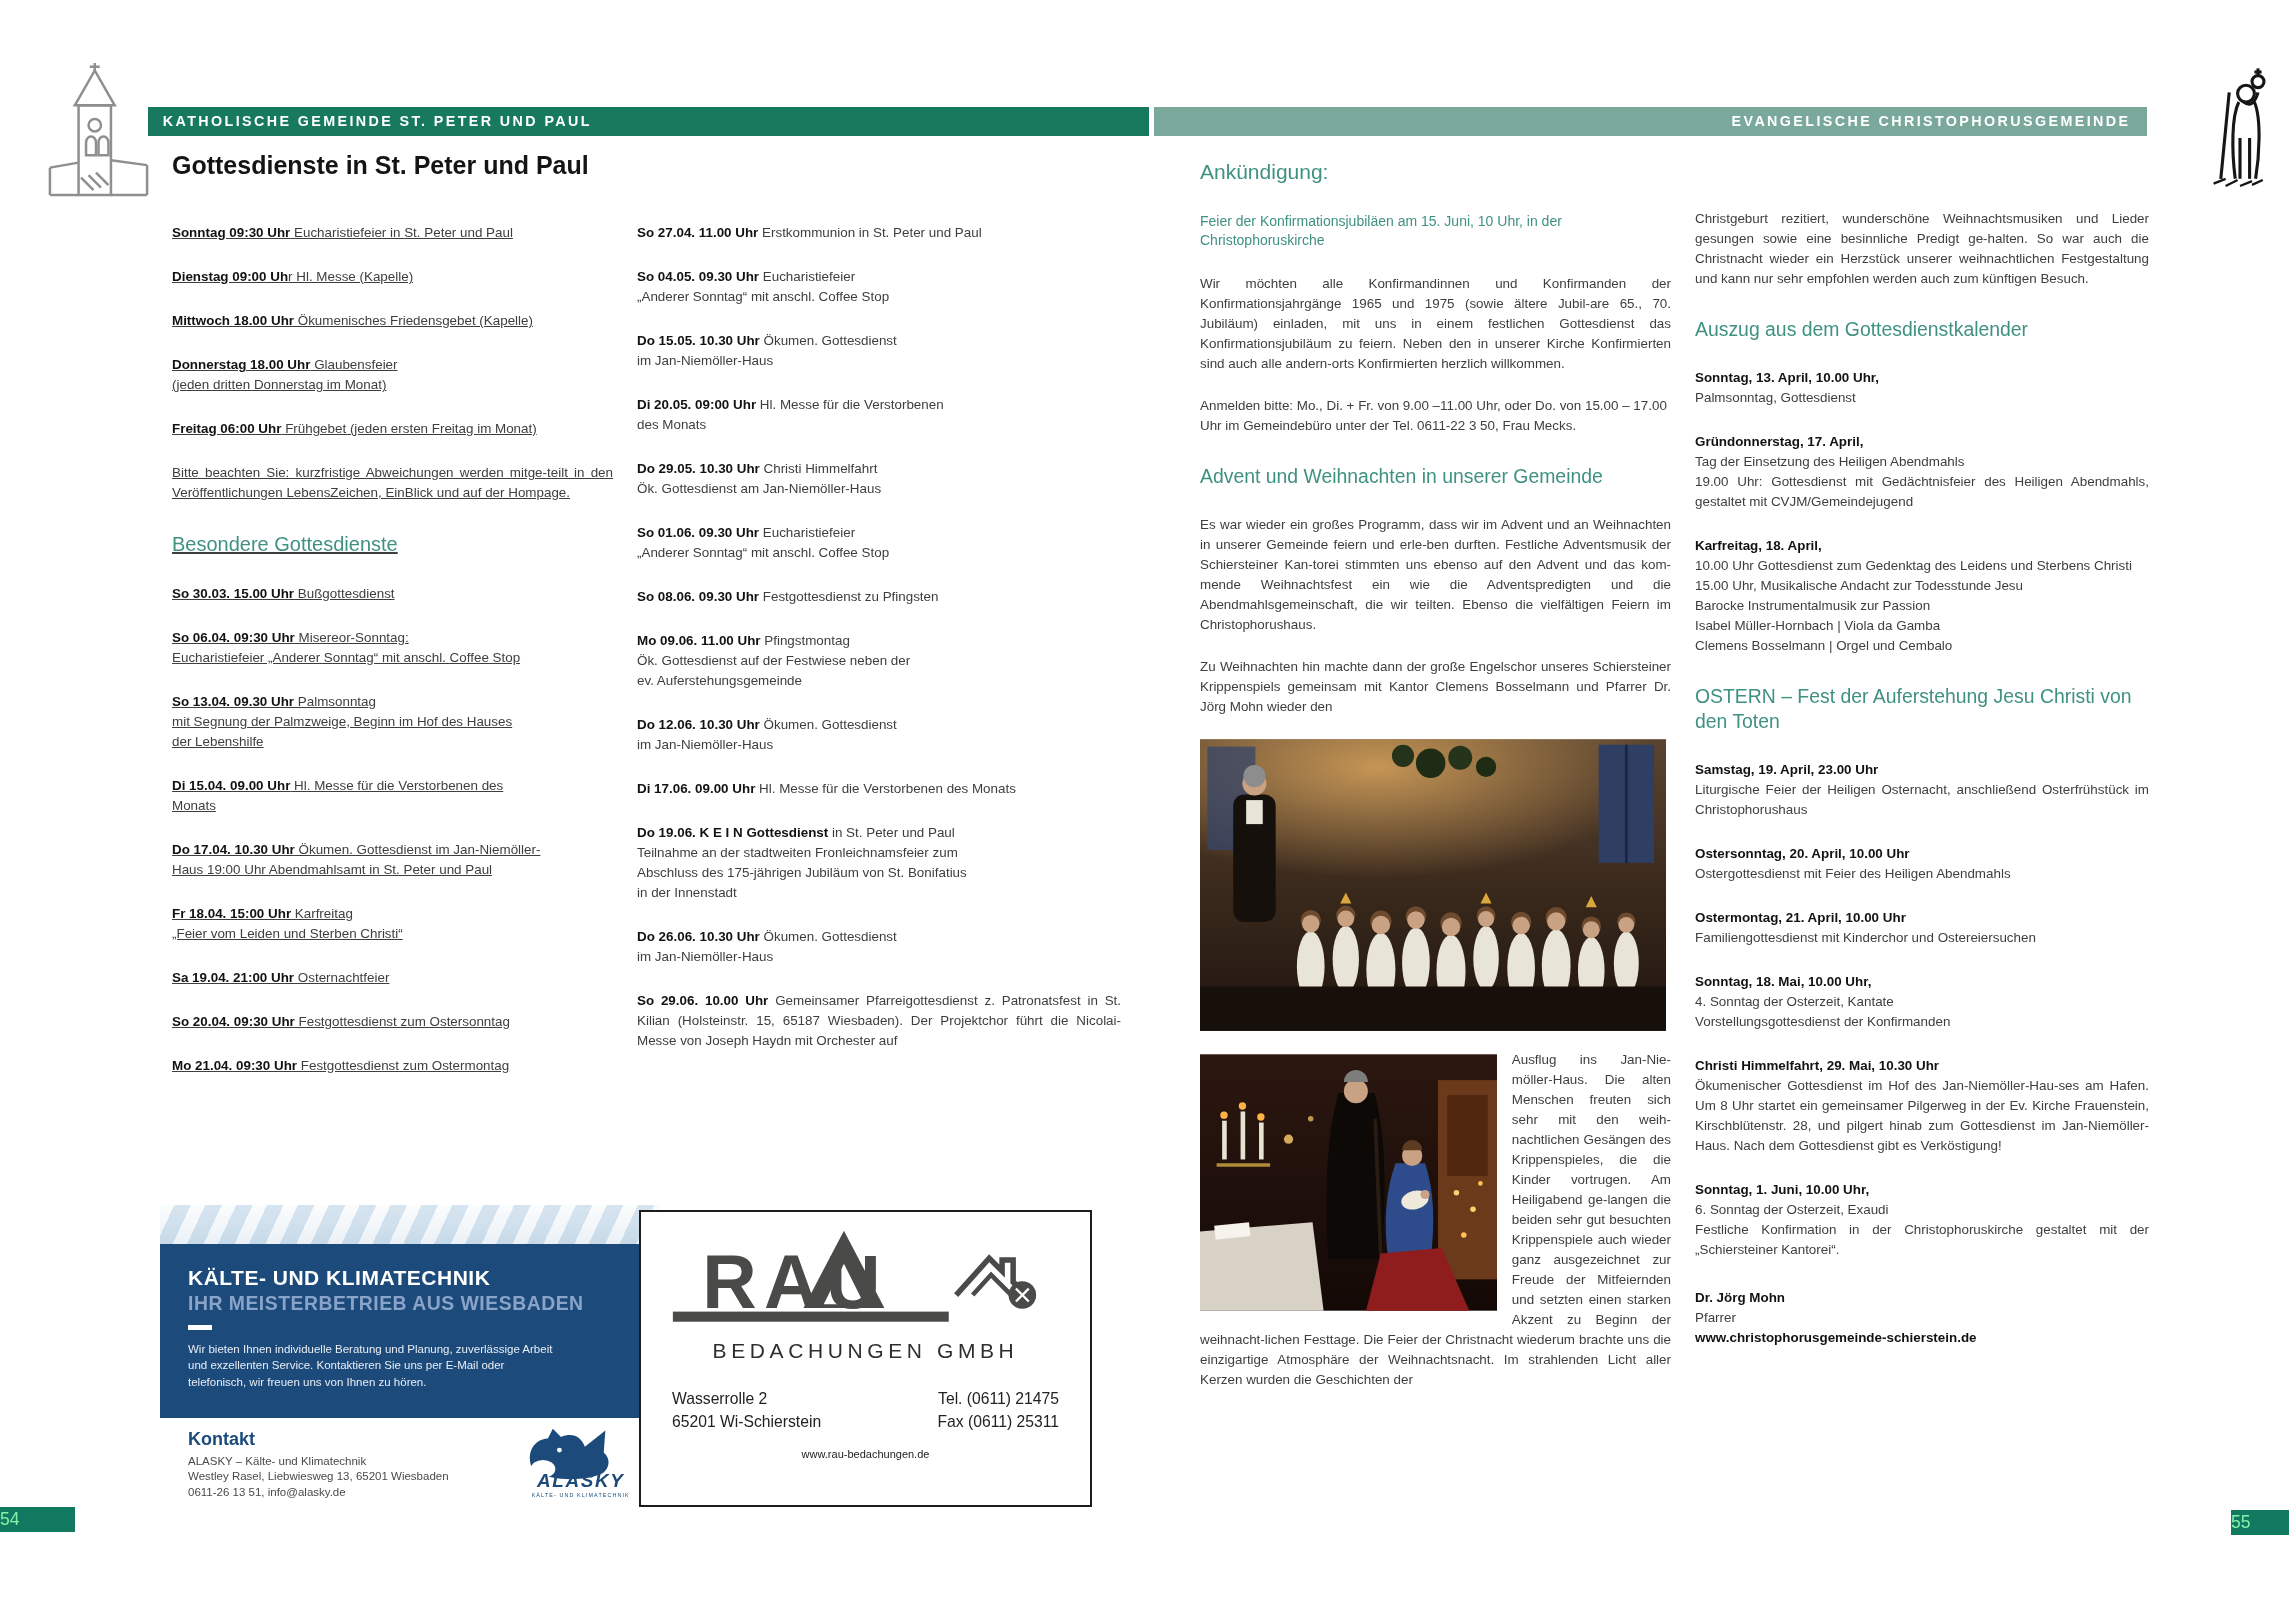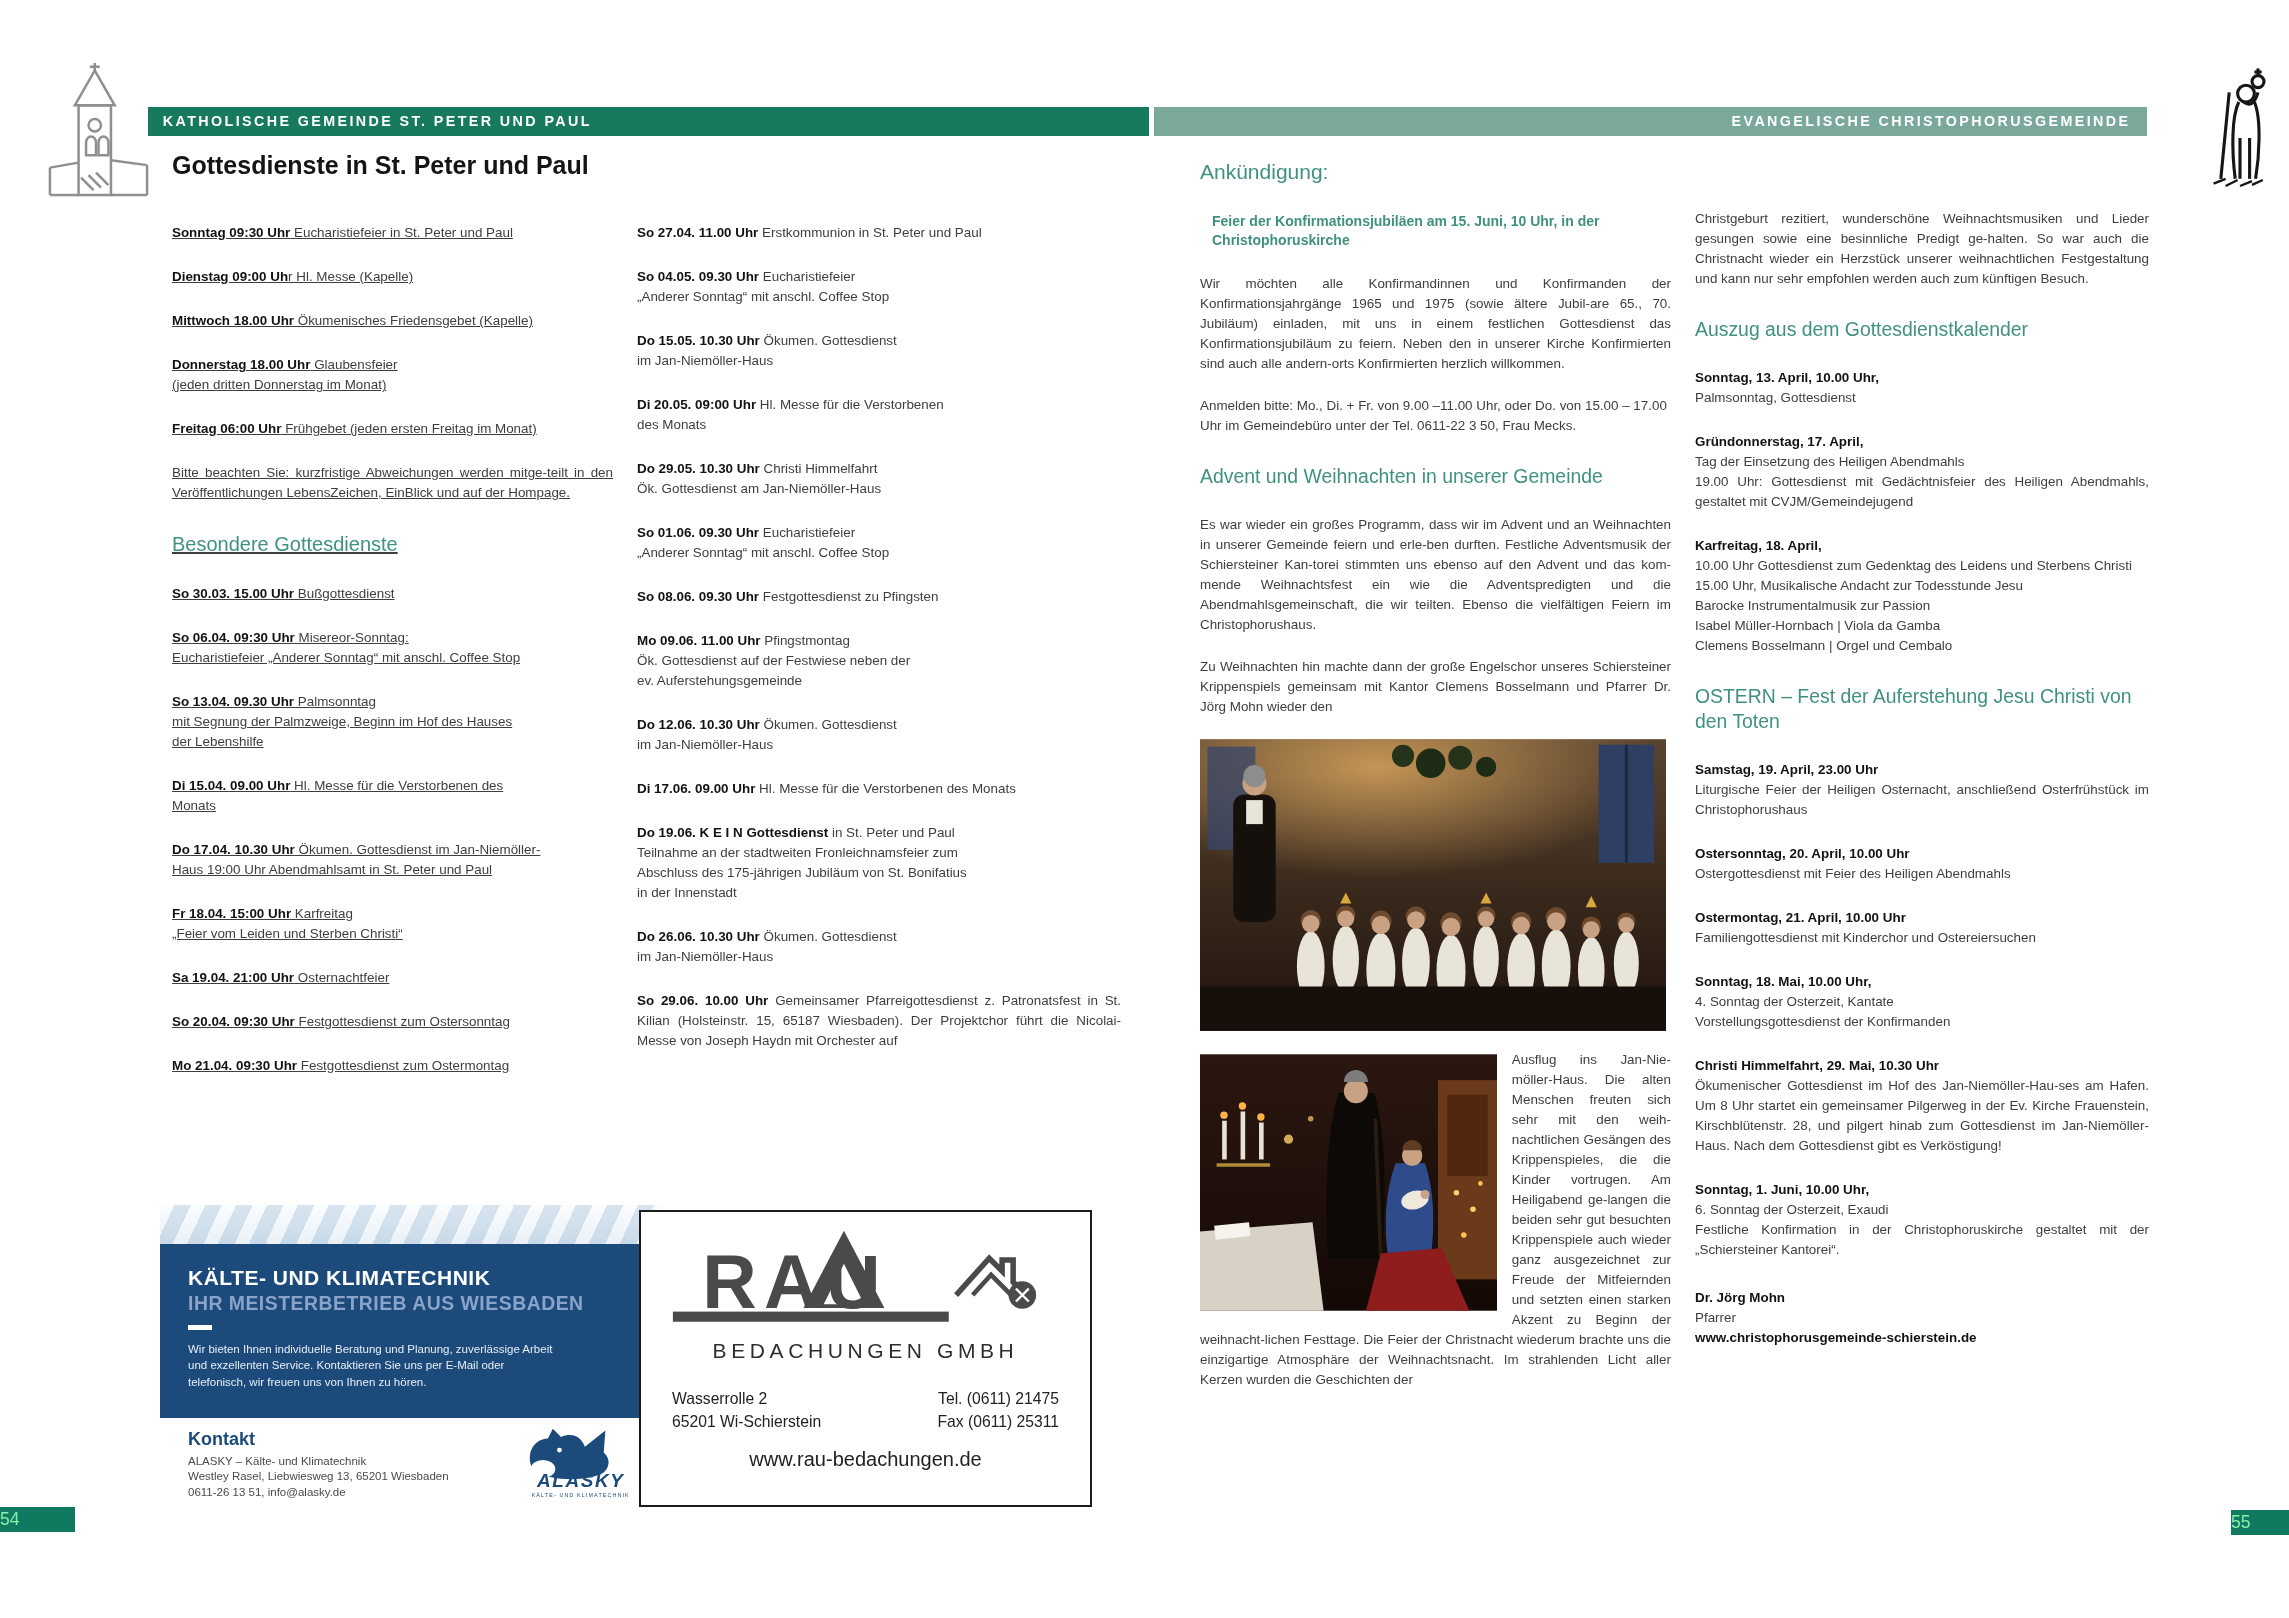--- a/index.html
+++ b/index.html
@@ -18,21 +18,21 @@
   .rp-col1{left:1200px;top:162px;width:471px;}
   .rp-col2{left:1695px;top:209px;width:454px;}
   .entry{margin:0 0 24px 0;}
   .entry strong{color:#121212;}
   .cont{display:block;white-space:pre-line;}
   .cont:empty{display:none;}
   .justify{text-align:justify;}
   .h-teal{color:#3f9180;font-weight:400;}
   .h-section{font-size:20px;margin:31px 0 29.5px;}
   .h-ank{font-size:21px;margin:0 0 29.5px;}
-  .h-sub{color:#3f9180;font-weight:bold;font-size:14px;line-height:19.4px;margin:0 12px 24px;}
+  .h-sub{color:#3f9180;font-weight:normal;font-size:14px;line-height:19.4px;margin:0 0 24px;}
   .h-mid{font-size:19.4px;margin:28px 0 26px;line-height:25px;}
   .para{margin:0 0 22px;}
   .sig{margin-top:28px;}
   .sig .b{font-weight:bold;color:#121212;}
   
   .photo-large{width:466px;height:292px;margin:11px 0 18.5px;display:block;}
   .photo-small-wrap{float:left;width:297px;height:257px;margin:3.7px 14.8px 3.7px 0;}
   .flow{text-align:justify;}
   
   .pn{position:absolute;height:25px;line-height:25px;width:75px;background:#10795f;color:#86efac;
@@ -57,21 +57,21 @@
   .al-lines{font-size:11.5px;line-height:15.7px;color:#4a4a4a;white-space:pre-line;}
   .al-logo{position:absolute;right:11px;bottom:5.5px;width:148px;height:78px;}
   
   .ad-rau{position:absolute;left:639px;top:1210px;width:453px;height:297px;border:2.8px solid #1c1c1c;
           background:#fff;box-sizing:border-box;text-align:center;}
   .rau-logo{width:406px;height:103px;margin:14.8px auto 0;display:block;}
   .rau-company{font-size:21px;letter-spacing:4.6px;color:#2e2e2e;margin-top:9.2px;}
   .rau-rows{display:flex;justify-content:space-between;padding:0 31px;margin-top:24px;
             font-size:15.7px;line-height:23px;color:#222;text-align:left;}
   .rau-rows .r{text-align:right;}
-  .rau-web{font-size:20px;color:#222;margin-top:14.8px;}
+  .rau-web{font-size:11px;color:#222;margin-top:14.8px;}
 </style>
 </head>
 <body>
 
 <div class="sheet">
 
   <svg class="logo-church" viewBox="0 0 90 110" fill="none" stroke="#8f8f8f" stroke-width="2">
     <polygon points="26,34 42,6 58,34"></polygon>
     <line x1="42" y1="6" x2="42" y2="0"></line>
       <line x1="38" y1="3" x2="46" y2="3"></line>

